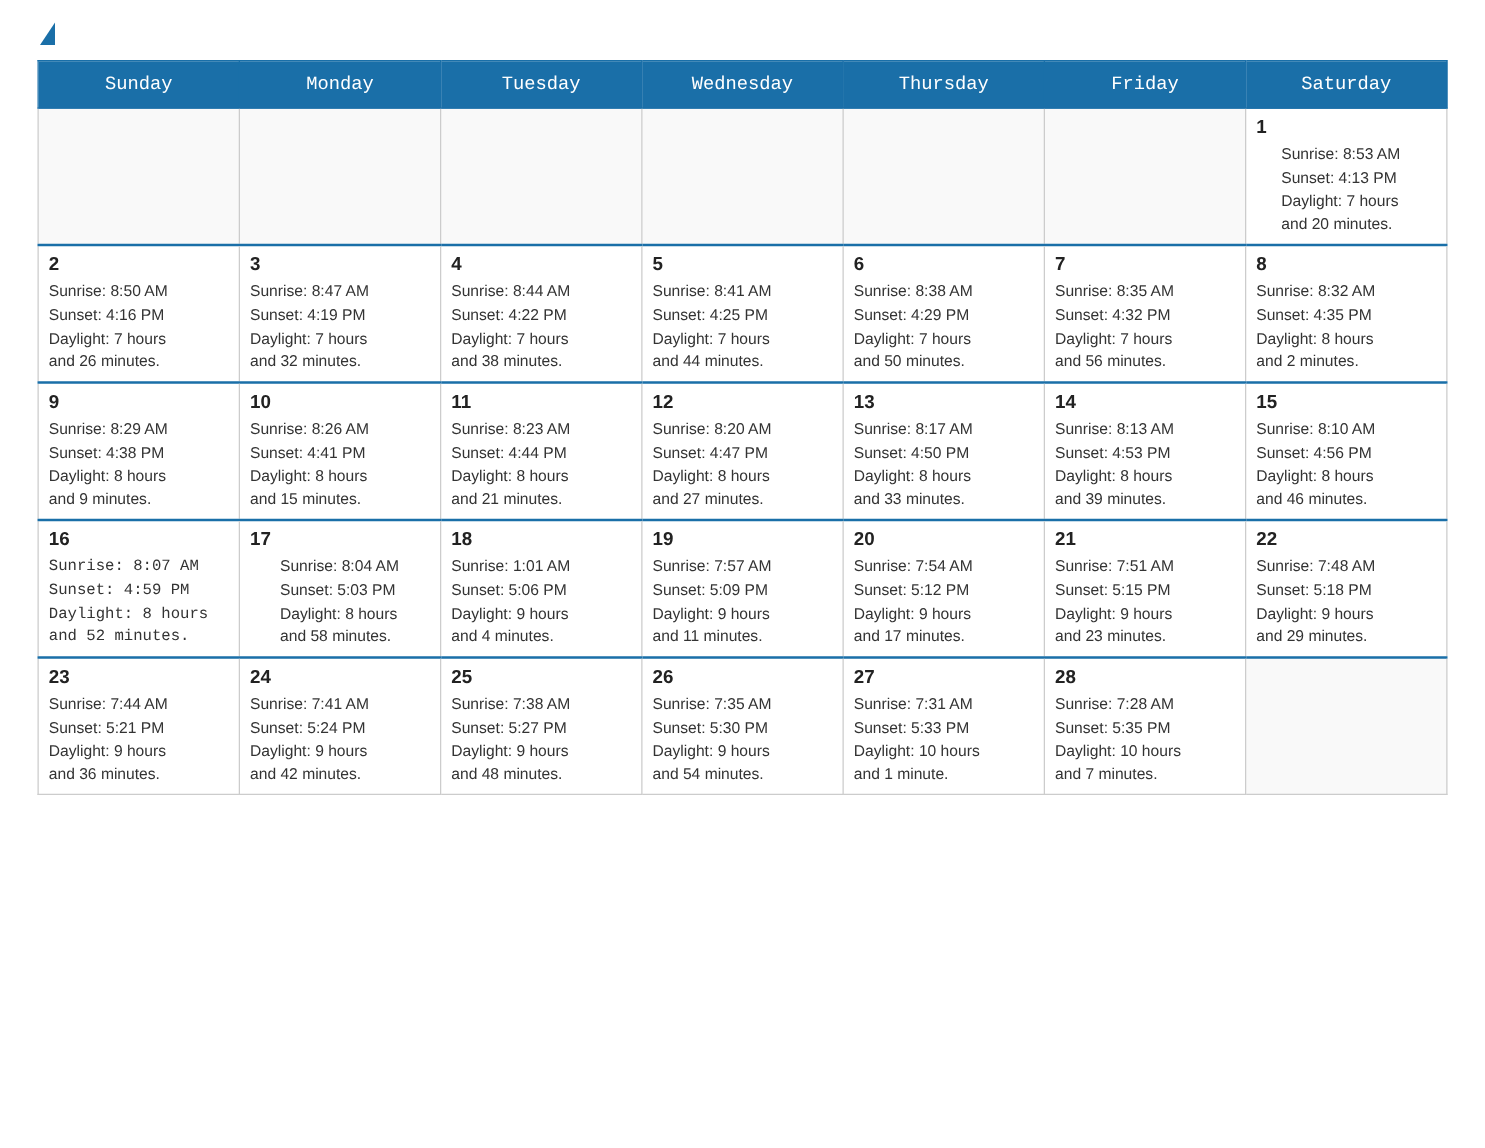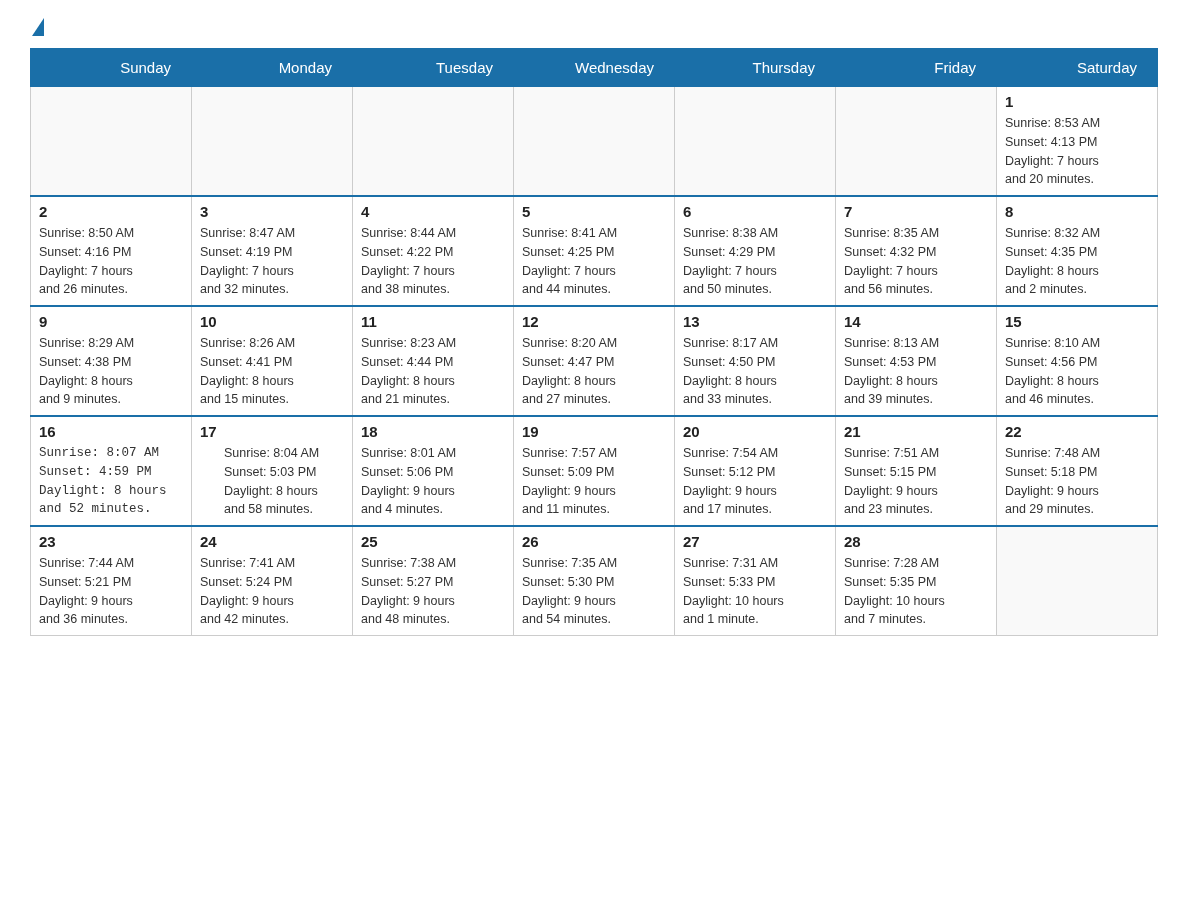--- a/index.html
+++ b/index.html
@@ -55,24 +55,25 @@
     }
     .calendar {
       width: 100%;
       border-collapse: collapse;
       margin-top: 10px;
     }
     .calendar th {
       background-color: #1a6fa8;
       color: #fff;
       padding: 10px 20px;
-      text-align: right;
+      text-align: center;
       font-size: 15px;
       font-weight: normal;
       border: 1px solid #1a6fa8;
+      font-family: Liberation Mono, monospace;
     }
     .calendar td {
       border: 1px solid #ccc;
       vertical-align: top;
       padding: 6px 8px;
       width: 14.28%;
       min-height: 100px;
       font-size: 13px;
       color: #333;
     }
@@ -129,21 +130,21 @@
   <tbody id="calendar-body">
   <tr>
         <td class="empty-cell"></td>
         <td class="empty-cell"></td>
         <td class="empty-cell"></td>
         <td class="empty-cell"></td>
         <td class="empty-cell"></td>
         <td class="empty-cell"></td>
         <td>
           <span class="day-number">1</span>
-          <div class="day-info" style="white-space: pre-line;">Sunrise: 8:53 AM
+          <div class="day-info" style="white-space: pre-line; margin-left: 20px;">Sunrise: 8:53 AM
 Sunset: 4:13 PM
 Daylight: 7 hours
 and 20 minutes.</div>
         </td>
       </tr>
       <tr class="row-border">
         <td>
           <span class="day-number">2</span>
           <div class="day-info" style="white-space: pre-line;">Sunrise: 8:50 AM
 Sunset: 4:16 PM
@@ -254,21 +255,21 @@
         </td>
         <td>
           <span class="day-number">17</span>
           <div class="day-info" style="white-space: pre-line; margin-left: 24px;">Sunrise: 8:04 AM
 Sunset: 5:03 PM
 Daylight: 8 hours
 and 58 minutes.</div>
         </td>
         <td>
           <span class="day-number">18</span>
-          <div class="day-info" style="white-space: pre-line;">Sunrise: 8:01 AM
+          <div class="day-info" style="white-space: pre-line;">Sunrise: 1:01 AM
 Sunset: 5:06 PM
 Daylight: 9 hours
 and 4 minutes.</div>
         </td>
         <td>
           <span class="day-number">19</span>
           <div class="day-info" style="white-space: pre-line;">Sunrise: 7:57 AM
 Sunset: 5:09 PM
 Daylight: 9 hours
 and 11 minutes.</div>

